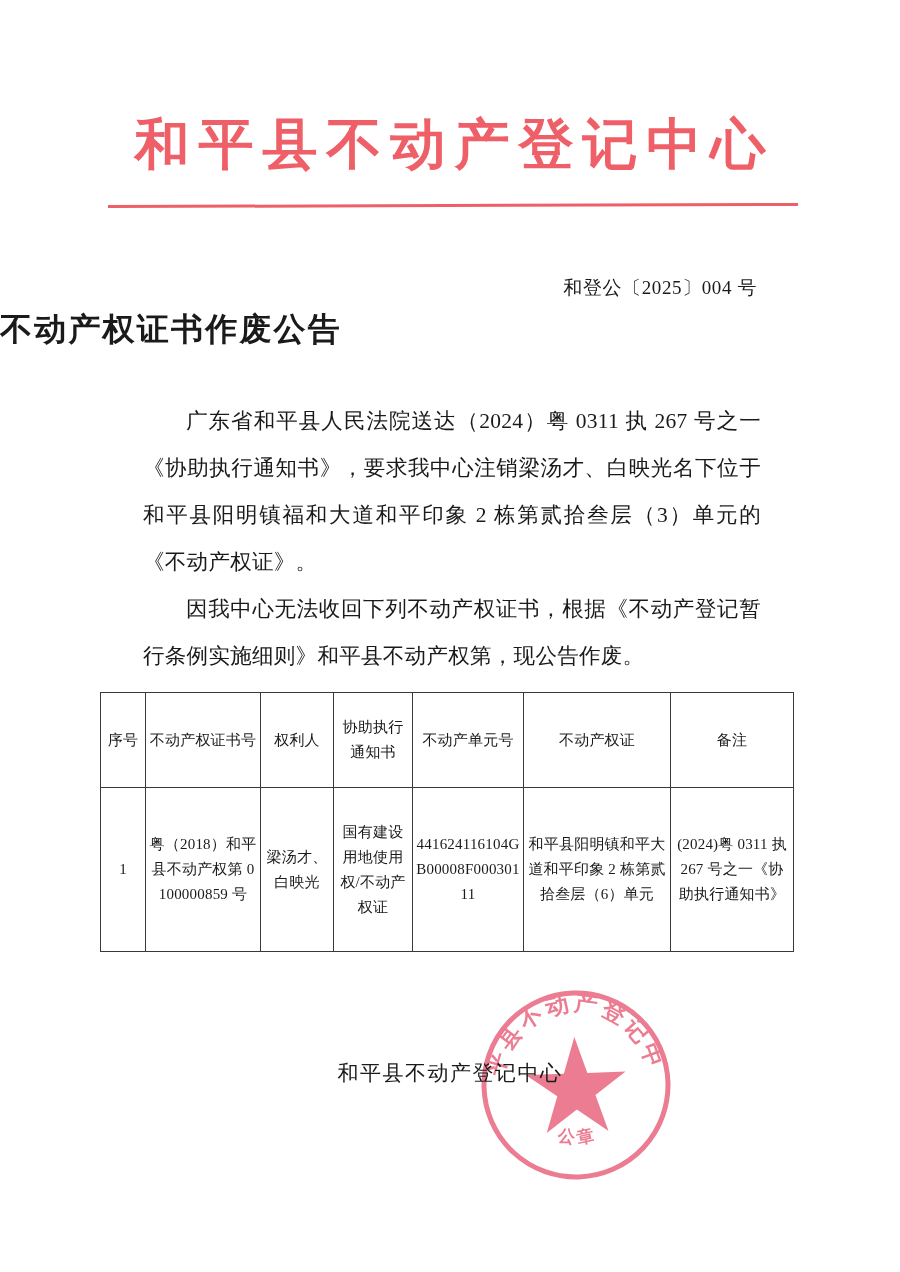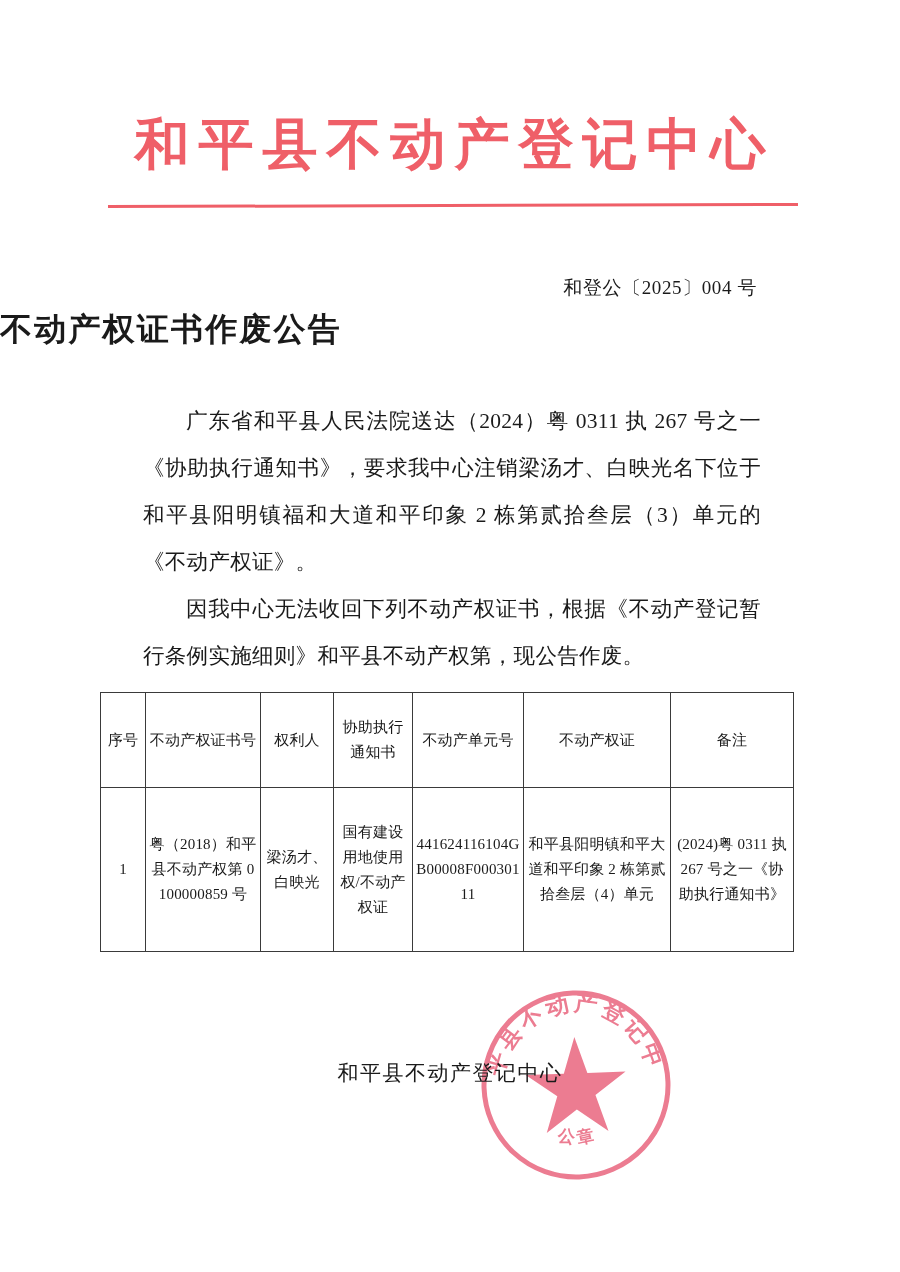--- a/index.html
+++ b/index.html
@@ -185,21 +185,21 @@
         <th class="col-remark">备注</th>
       </tr>
     </thead>
     <tbody>
       <tr>
         <td class="cell-seq">1</td>
         <td>粤（2018）和平县不动产权第 0100000859 号</td>
         <td>梁汤才、白映光</td>
         <td>国有建设用地使用权/不动产权证</td>
         <td class="cell-mono">441624116104GB00008F00030111</td>
-        <td>和平县阳明镇和平大道和平印象 2 栋第贰拾叁层（4）单元</td>
+        <td>和平县阳明镇和平大道和平印象 2 栋第贰拾叁层（6）单元</td>
         <td>(2024)粤 0311 执 267 号之一《协助执行通知书》</td>
       </tr>
     </tbody>
   </table>
 
   <div class="seal">
     <svg width="200" height="200" viewBox="0 0 200 200" xmlns="http://www.w3.org/2000/svg">
       <defs>
         <path id="arcPath" d="M 26 100 A 74 74 0 0 1 174 100" fill="none"></path>
         <path id="arcBottom" d="M 42 100 A 58 58 0 0 0 158 100" fill="none"></path>

